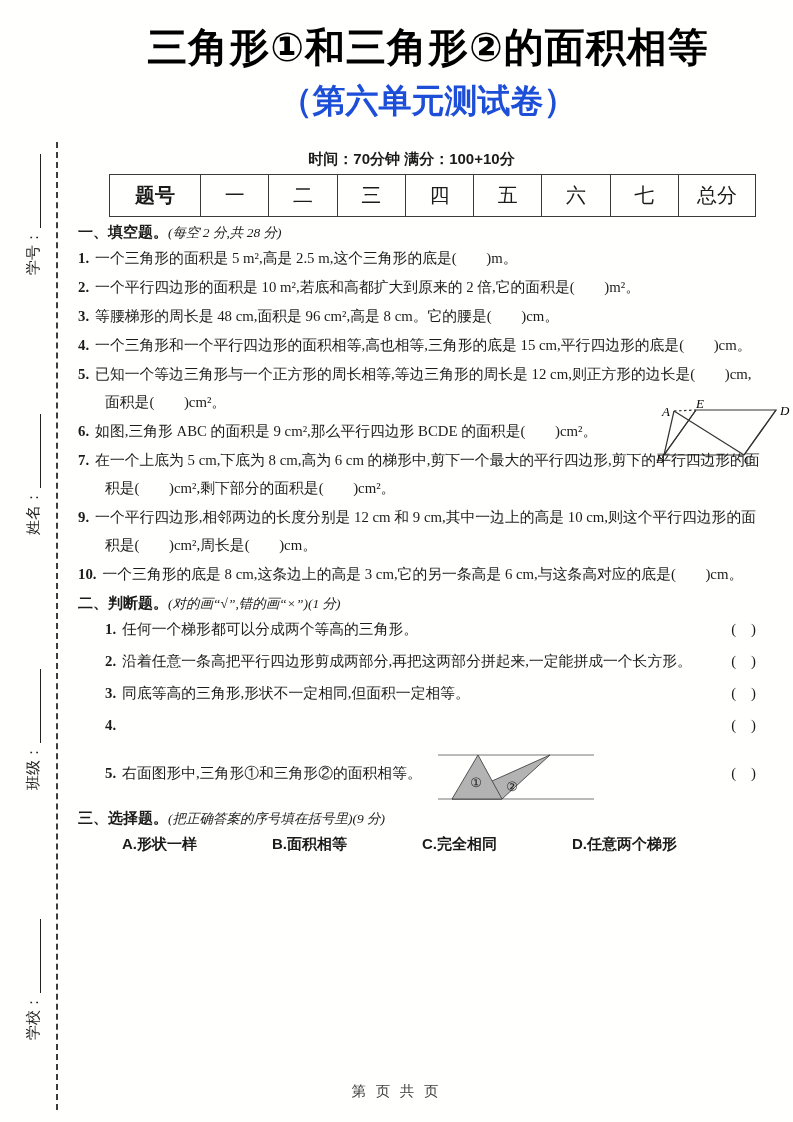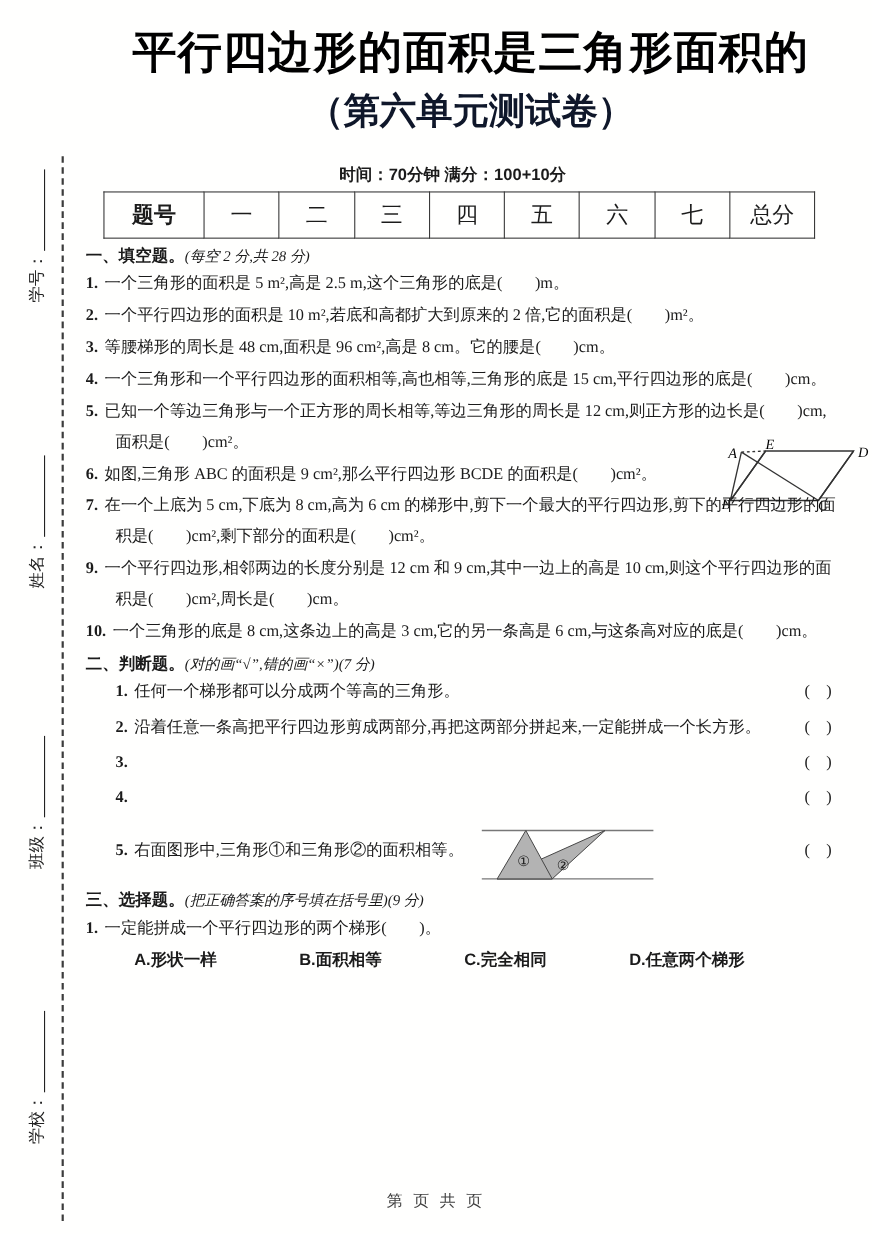--- a/index.html
+++ b/index.html
@@ -9,24 +9,24 @@
   .cutline{position:absolute;left:56px;top:142px;height:968px;width:0;border-left:2px dashed #3c3c3c;}
   .sfield{position:absolute;width:150px;height:22px;display:flex;align-items:center;
           transform:rotate(-90deg);font-size:15px;color:#222;}
   .sfield .wline{display:inline-block;width:74px;border-bottom:1.4px solid #222;height:14px;margin-left:2px;}
   .sf1{left:-42px;top:189px;} .sf2{left:-42px;top:449px;} .sf3{left:-42px;top:704px;} .sf4{left:-42px;top:954px;}
   
   .content{position:absolute;left:78px;top:0;width:700px;}
   .title{font-family:"Liberation Sans","DejaVu Sans",sans-serif;font-weight:900;font-size:40px;
          text-align:center;margin:20px 0 0;letter-spacing:1px;color:#000;}
   .subtitle{font-family:"Liberation Sans","DejaVu Sans",sans-serif;font-weight:900;font-size:33px;
-         text-align:center;margin:4px 0 0;color:#0f172a;}
+         text-align:center;margin:4px 0 0;color:#1d4ed8;}
   .meta{font-family:"Liberation Sans","DejaVu Sans",sans-serif;font-weight:600;font-size:15px;
         text-align:center;margin:26px 33px 0 0;}
-  table.score{border-collapse:collapse;margin:5px 0 0 16px;width:647px;table-layout:fixed;}
+  table.score{border-collapse:collapse;margin:5px 0 0 31px;width:647px;table-layout:fixed;}
   table.score td{border:1.5px solid #3a3a3a;text-align:center;padding:0;font-size:20px;}
   table.score tr:nth-child(1) td{height:41px;} table.score tr:nth-child(2) td{height:40px;}
   td.lbl{font-weight:bold;} td.c0{width:90px;} td.cl{width:76px;}
   
   .sec-head{margin:6px 0 2px;font-family:"Liberation Sans","DejaVu Sans",sans-serif;
             font-weight:bold;font-size:15px;}
   .sec-head .note{font-weight:normal;font-style:italic;font-size:13.5px;
             font-family:"Liberation Serif","DejaVu Serif",serif;}
   .q{position:relative;line-height:28px;font-size:14.8px;padding:0 18px 0 27px;
      text-indent:-27px;margin-bottom:1px;}
@@ -63,21 +63,21 @@
     <span>班级：</span>
       <span class="wline"></span>
   </div>
   <div class="sfield sf4">
     <span>学校：</span>
       <span class="wline"></span>
   </div>
 
   <div class="content">
 
-    <h1 class="title">平行四边形的面积是三角形面积的</h1>
+    <h1 class="title">三角形①和三角形②的面积相等</h1>
     <h2 class="subtitle">（第六单元测试卷）</h2>
     <div class="meta">时间：70分钟  满分：100+10分</div>
 
     <table class="score">
       <tbody>
           <tr>
         <td class="lbl c0">题号</td>
         <td>一</td>
         <td>二</td>
         <td>三</td>
@@ -114,34 +114,35 @@
         <text class="figtext" x="8" y="64" font-size="13" text-anchor="middle">B</text>
         <text class="figtext" x="96" y="65" font-size="13" text-anchor="middle">C</text>
       </svg>
     </div>
 
     <div class="q"><span class="qnum">7.</span><span>在一个上底为 5 cm,下底为 8 cm,高为 6 cm 的梯形中,剪下一个最大的平行四边形,剪下的平行四边形的面积是(　　)cm²,剩下部分的面积是(　　)cm²。</span></div>
     <div class="q"><span class="qnum">9.</span><span>一个平行四边形,相邻两边的长度分别是 12 cm 和 9 cm,其中一边上的高是 10 cm,则这个平行四边形的面积是(　　)cm²,周长是(　　)cm。</span></div>
     <div class="q"><span class="qnum">10.</span><span>一个三角形的底是 8 cm,这条边上的高是 3 cm,它的另一条高是 6 cm,与这条高对应的底是(　　)cm。</span></div>
 
     <div class="sec-head">
-      <span>二、判断题。</span><span class="note">(对的画“√”,错的画“×”)(7 分)</span>
+      <span>二、判断题。</span><span class="note">(对的画“√”,错的画“×”)(1 分)</span>
     </div>
     <div class="tfrow">
       <span class="qnum">1.</span>
         <span>任何一个梯形都可以分成两个等高的三角形。</span>
       <span class="bracket">(　)</span>
     </div>
     <div class="tfrow">
       <span class="qnum">2.</span>
         <span>沿着任意一条高把平行四边形剪成两部分,再把这两部分拼起来,一定能拼成一个长方形。</span>
       <span class="bracket">(　)</span>
     </div>
     <div class="tfrow">
       <span class="qnum">3.</span>
+        <span>同底等高的三角形,形状不一定相同,但面积一定相等。</span>
       <span class="bracket">(　)</span>
     </div>
     <div class="tfrow">
       <span class="qnum">4.</span>
       <span class="bracket">(　)</span>
     </div>
     <div class="tfrow tfrow5">
       <span class="qnum">5.</span>
         <span>右面图形中,三角形①和三角形②的面积相等。</span>
       <svg class="tf5fig" width="160" height="60" viewBox="0 0 160 60">
@@ -151,23 +152,20 @@
         <polygon points="16,56 42,12 66,56" fill="#b3b3b3" stroke="#444" stroke-width="0.9"></polygon>
         <text x="40" y="44" font-size="13" text-anchor="middle" fill="#222">①</text>
         <text x="76" y="48" font-size="13" text-anchor="middle" fill="#222">②</text>
       </svg>
       <span class="bracket">(　)</span>
     </div>
 
     <div class="sec-head">
       <span>三、选择题。</span><span class="note">(把正确答案的序号填在括号里)(9 分)</span>
     </div>
-    <div class="q">
-      <span class="qnum">1.</span><span>一定能拼成一个平行四边形的两个梯形(　　)。</span>
-    </div>
     <div class="opts">
       <span class="o1">A.形状一样</span>
       <span class="o2">B.面积相等</span>
       <span class="o3">C.完全相同</span>
       <span class="o4">D.任意两个梯形</span>
     </div>
   </div>
 
   <div class="footer">第 页 共 页</div>
 </div>

